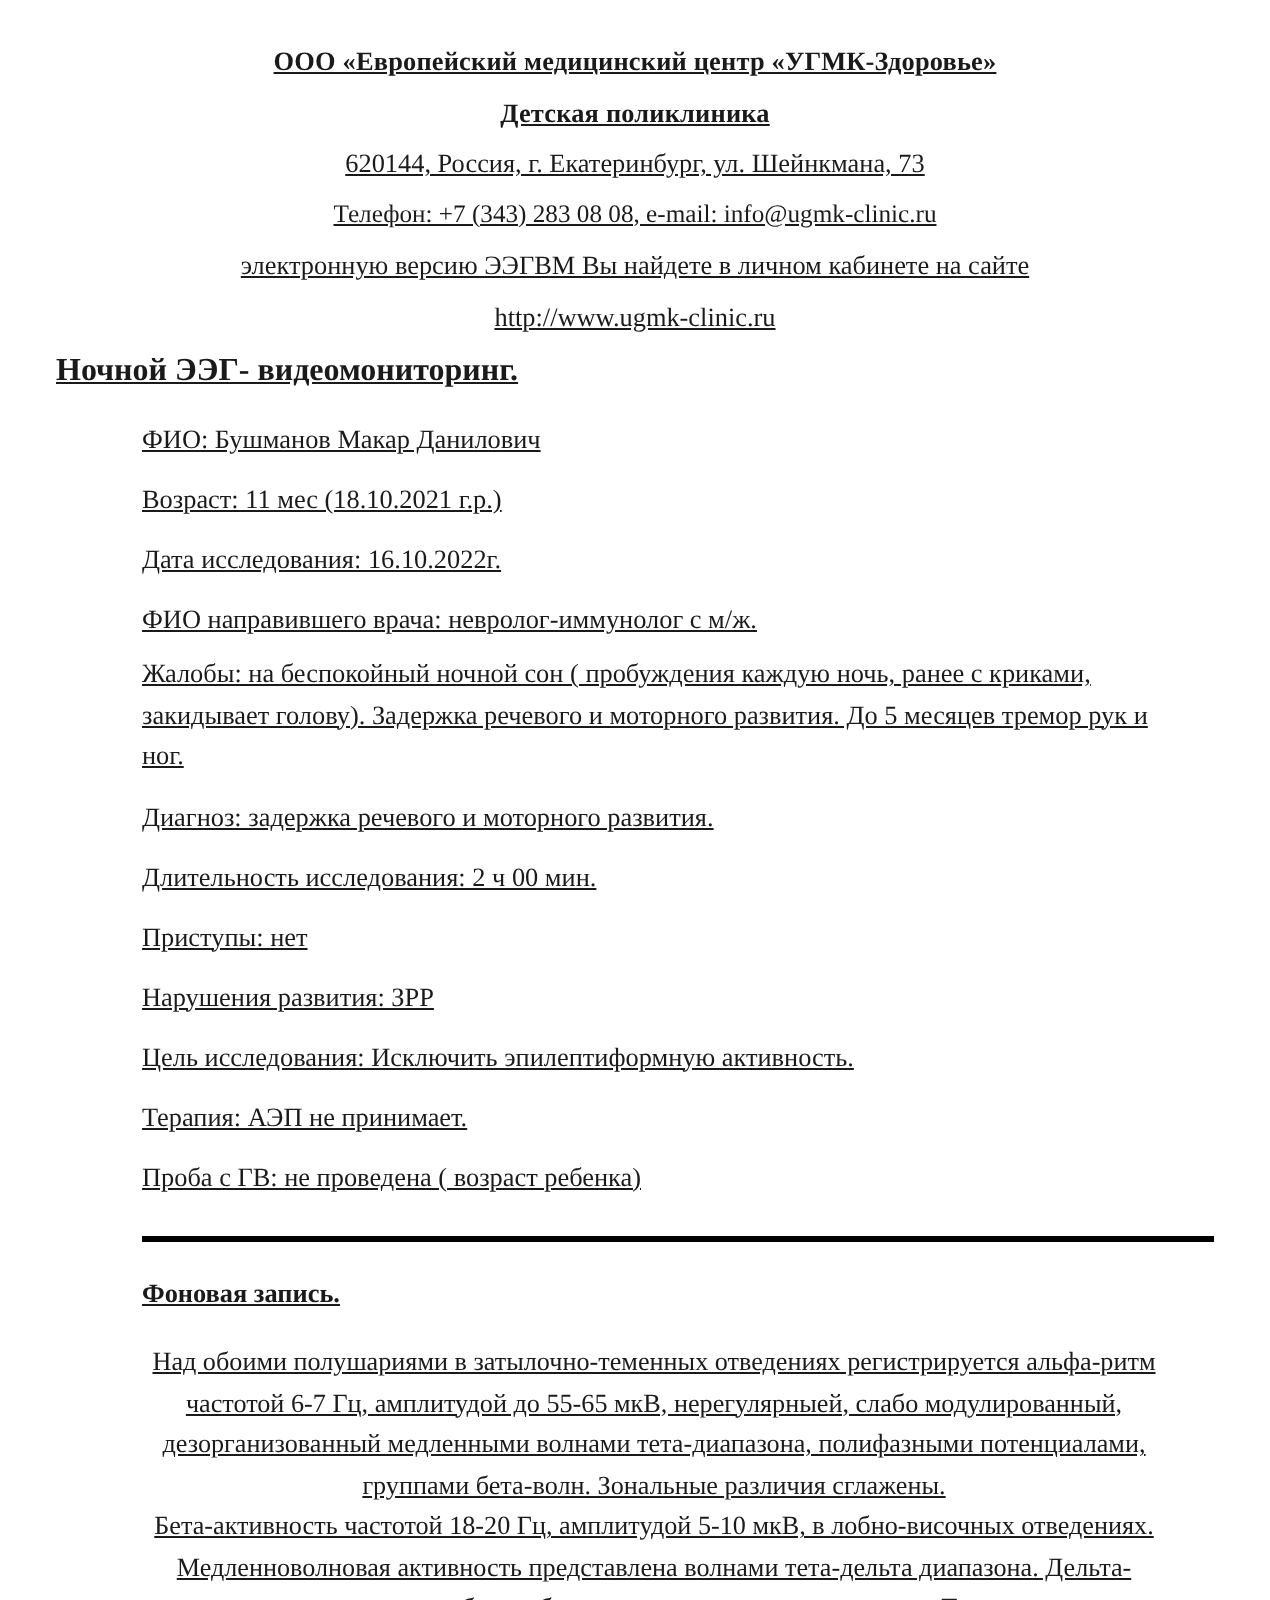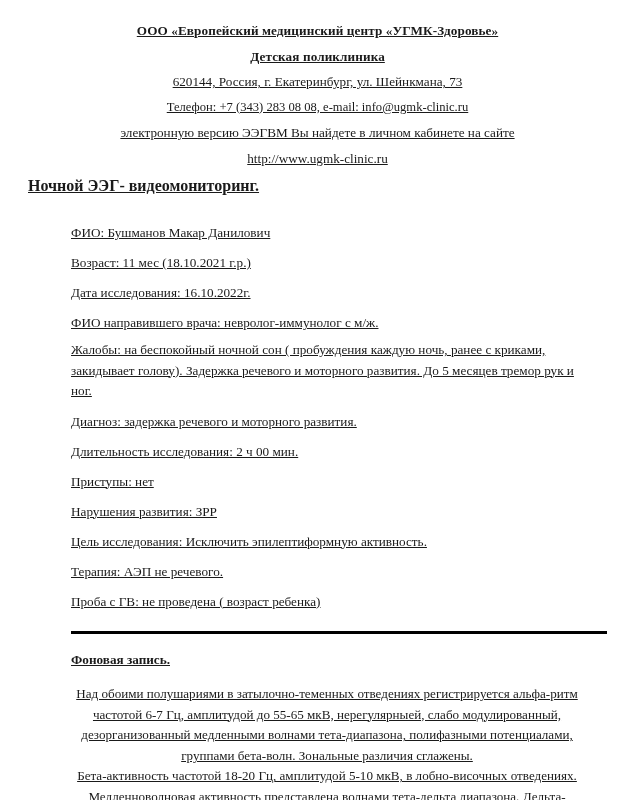--- a/index.html
+++ b/index.html
@@ -52,21 +52,21 @@
     font-weight: bold;
     line-height: 26px;
     margin-left: -43px;
     margin-top: 2px;
     margin-bottom: 3px;
     white-space: nowrap;
   }
 
   
   .fields {
-    margin-top: 21px;
+    margin-top: 8px;
   }
   .field-row {
     font-size: 13.2px;
     line-height: 25.4px;
     margin: 0 0 4.6px 0;
     max-width: 508px;
     text-align: left;
   }
   .field-row.wrap {
     line-height: 20.5px;
@@ -117,21 +117,21 @@
     <p class="field-row">ФИО: Бушманов Макар Данилович</p>
     <p class="field-row">Возраст: 11 мес  (18.10.2021  г.р.)</p>
     <p class="field-row">Дата исследования: 16.10.2022г.</p>
     <p class="field-row">ФИО направившего врача: невролог-иммунолог с  м/ж.</p>
     <p class="field-row wrap">Жалобы: на беспокойный ночной сон ( пробуждения каждую ночь, ранее с криками, закидывает голову). Задержка речевого и моторного развития. До 5 месяцев тремор рук и ног.</p>
     <p class="field-row">Диагноз: задержка речевого и моторного развития.</p>
     <p class="field-row">Длительность исследования: 2 ч 00 мин.</p>
     <p class="field-row">Приступы: нет</p>
     <p class="field-row">Нарушения развития: ЗРР</p>
     <p class="field-row">Цель исследования: Исключить эпилептиформную активность.</p>
-    <p class="field-row">Терапия: АЭП не речевого.</p>
+    <p class="field-row">Терапия: АЭП не принимает.</p>
     <p class="field-row">Проба с ГВ: не проведена ( возраст ребенка)</p>
   </section>
 
   <hr class="divider">
 
   <section>
     <h2 class="section-heading">Фоновая запись.</h2>
     <p class="body-para">Над обоими полушариями в затылочно-теменных отведениях регистрируется альфа-ритм частотой  6-7 Гц, амплитудой до 55-65 мкВ, нерегулярныей, слабо модулированный, дезорганизованный медленными волнами тета-диапазона, полифазными потенциалами, группами бета-волн.   Зональные различия сглажены.</p>
     <p class="body-para">Бета-активность частотой 18-20 Гц, амплитудой 5-10 мкВ, в лобно-височных отведениях. Медленноволновая активность представлена волнами тета-дельта диапазона. Дельта-волны регистрируется в лобных областях, связаны с движением глаз. Тета-волны в виде отдельных колебаний и ритмических групп, по амплитуде на уровня фона и выше.</p>
   </section>

